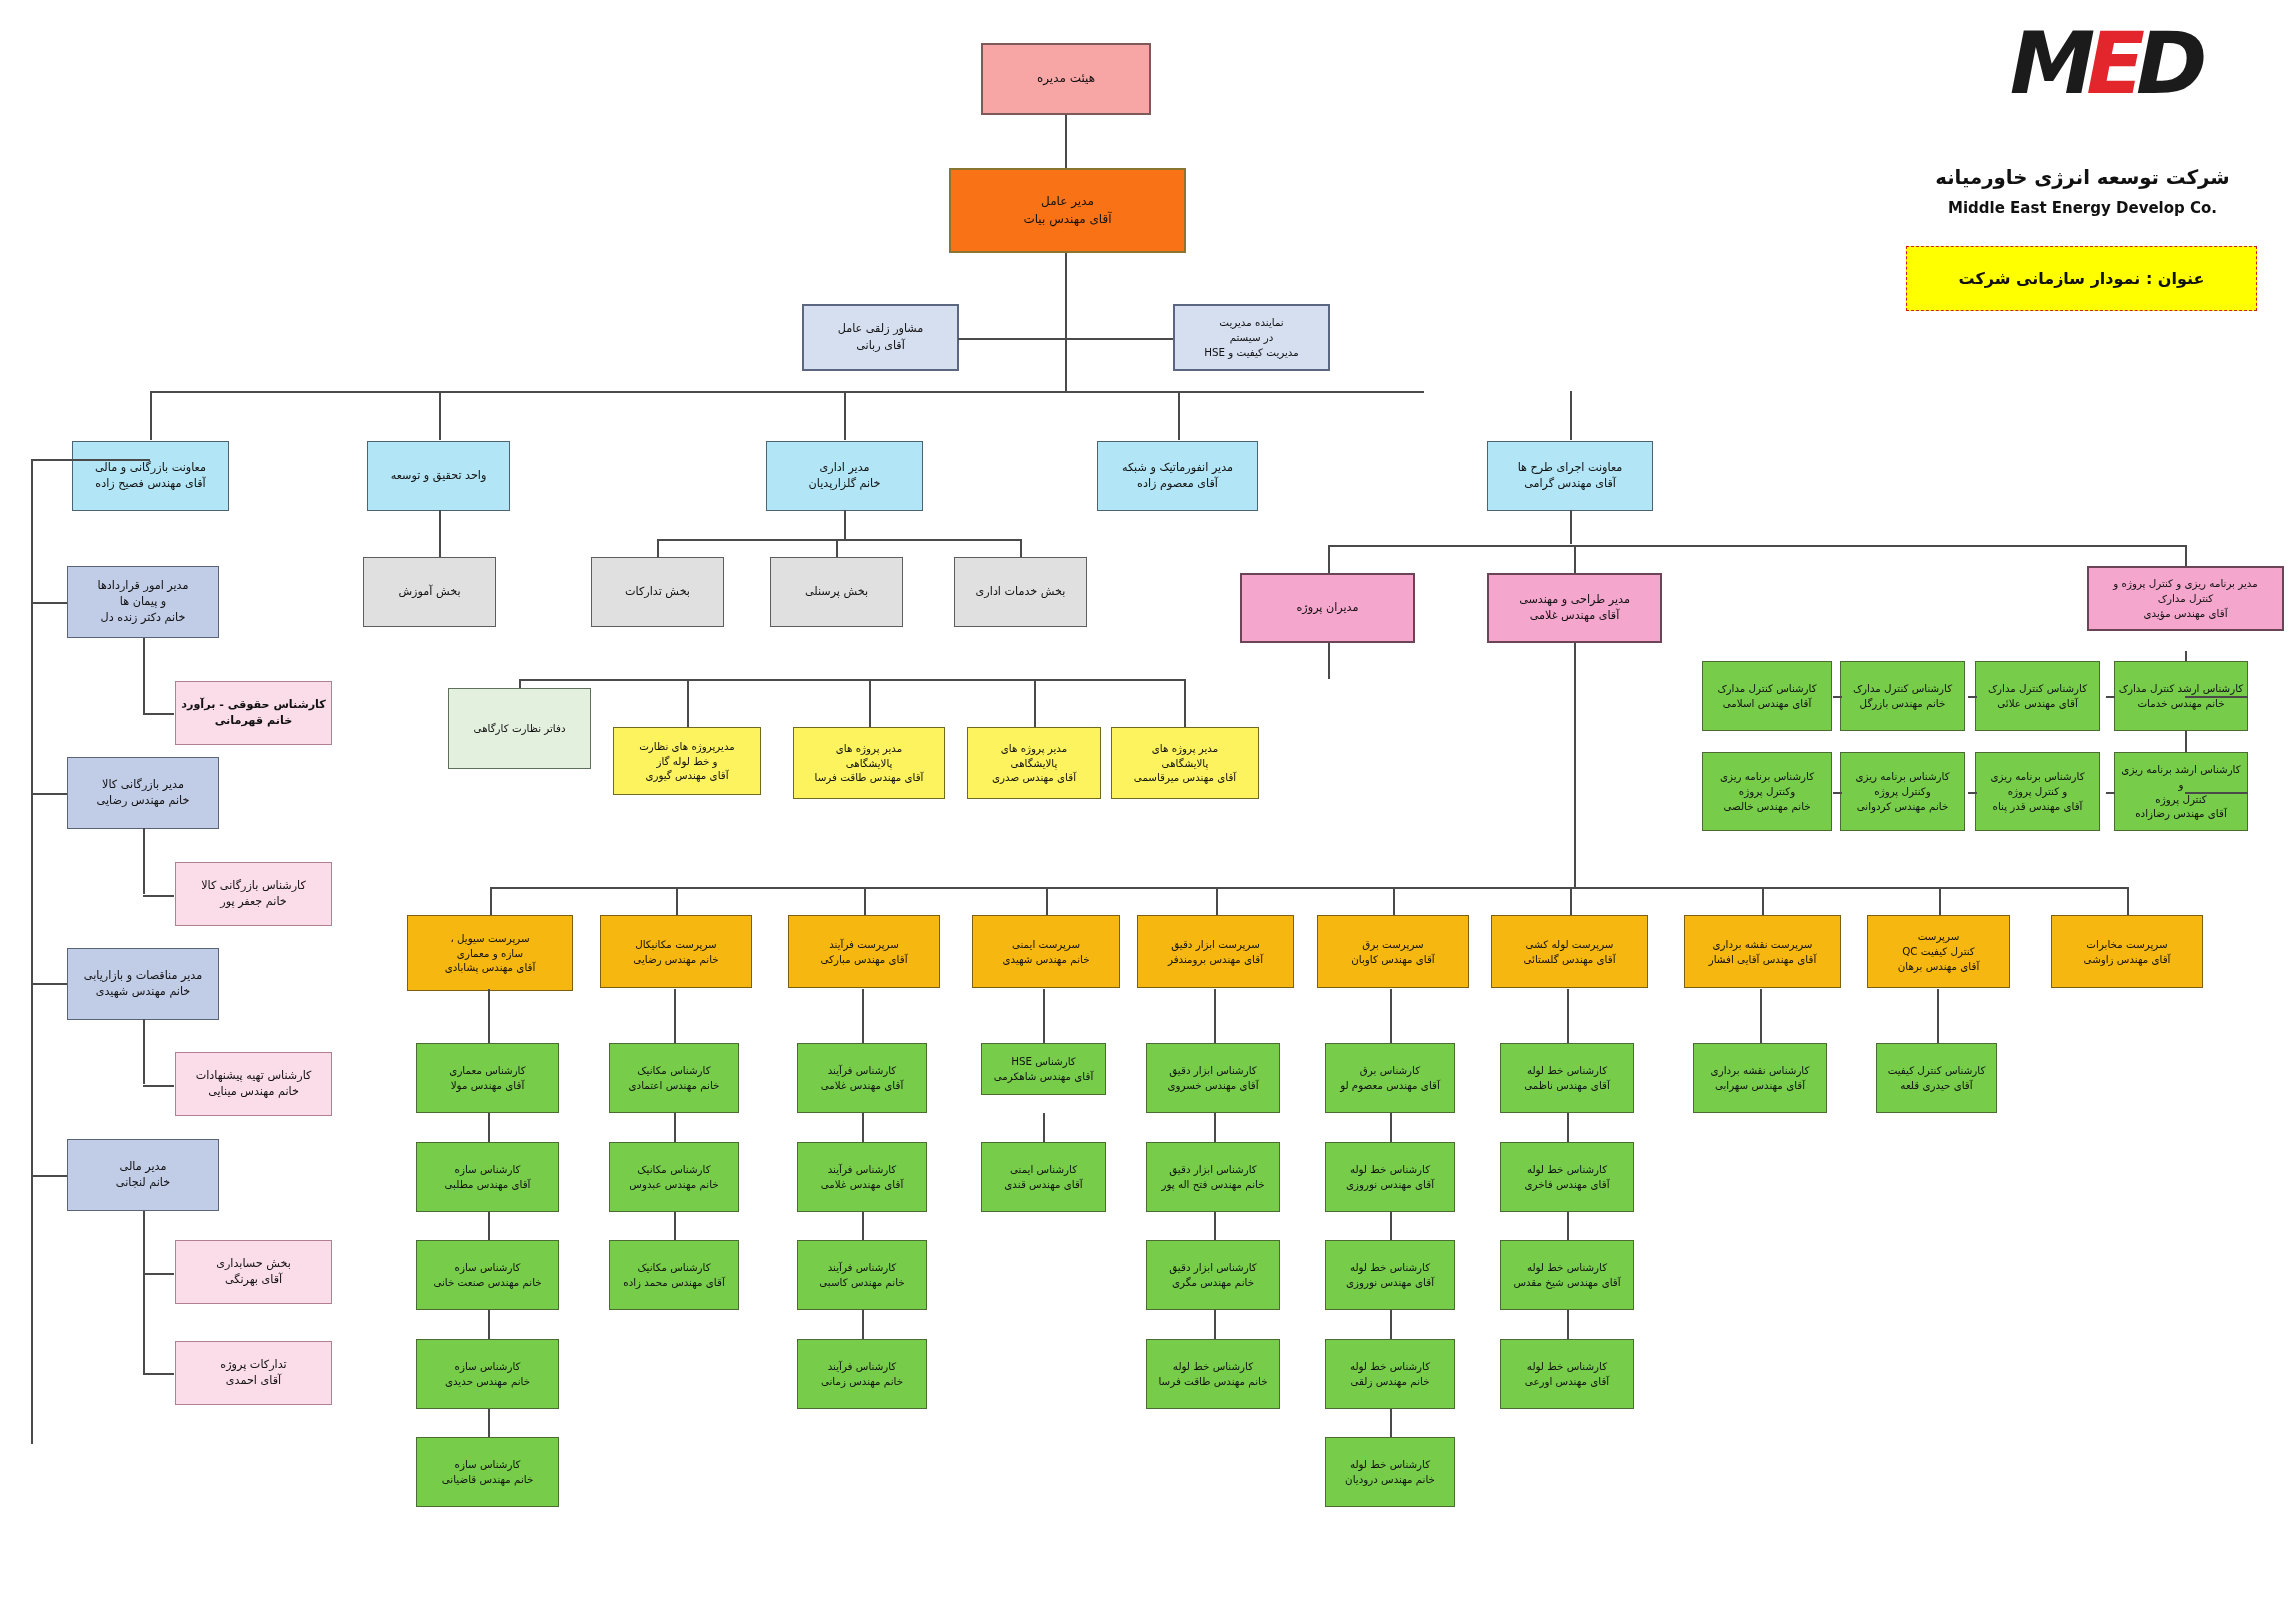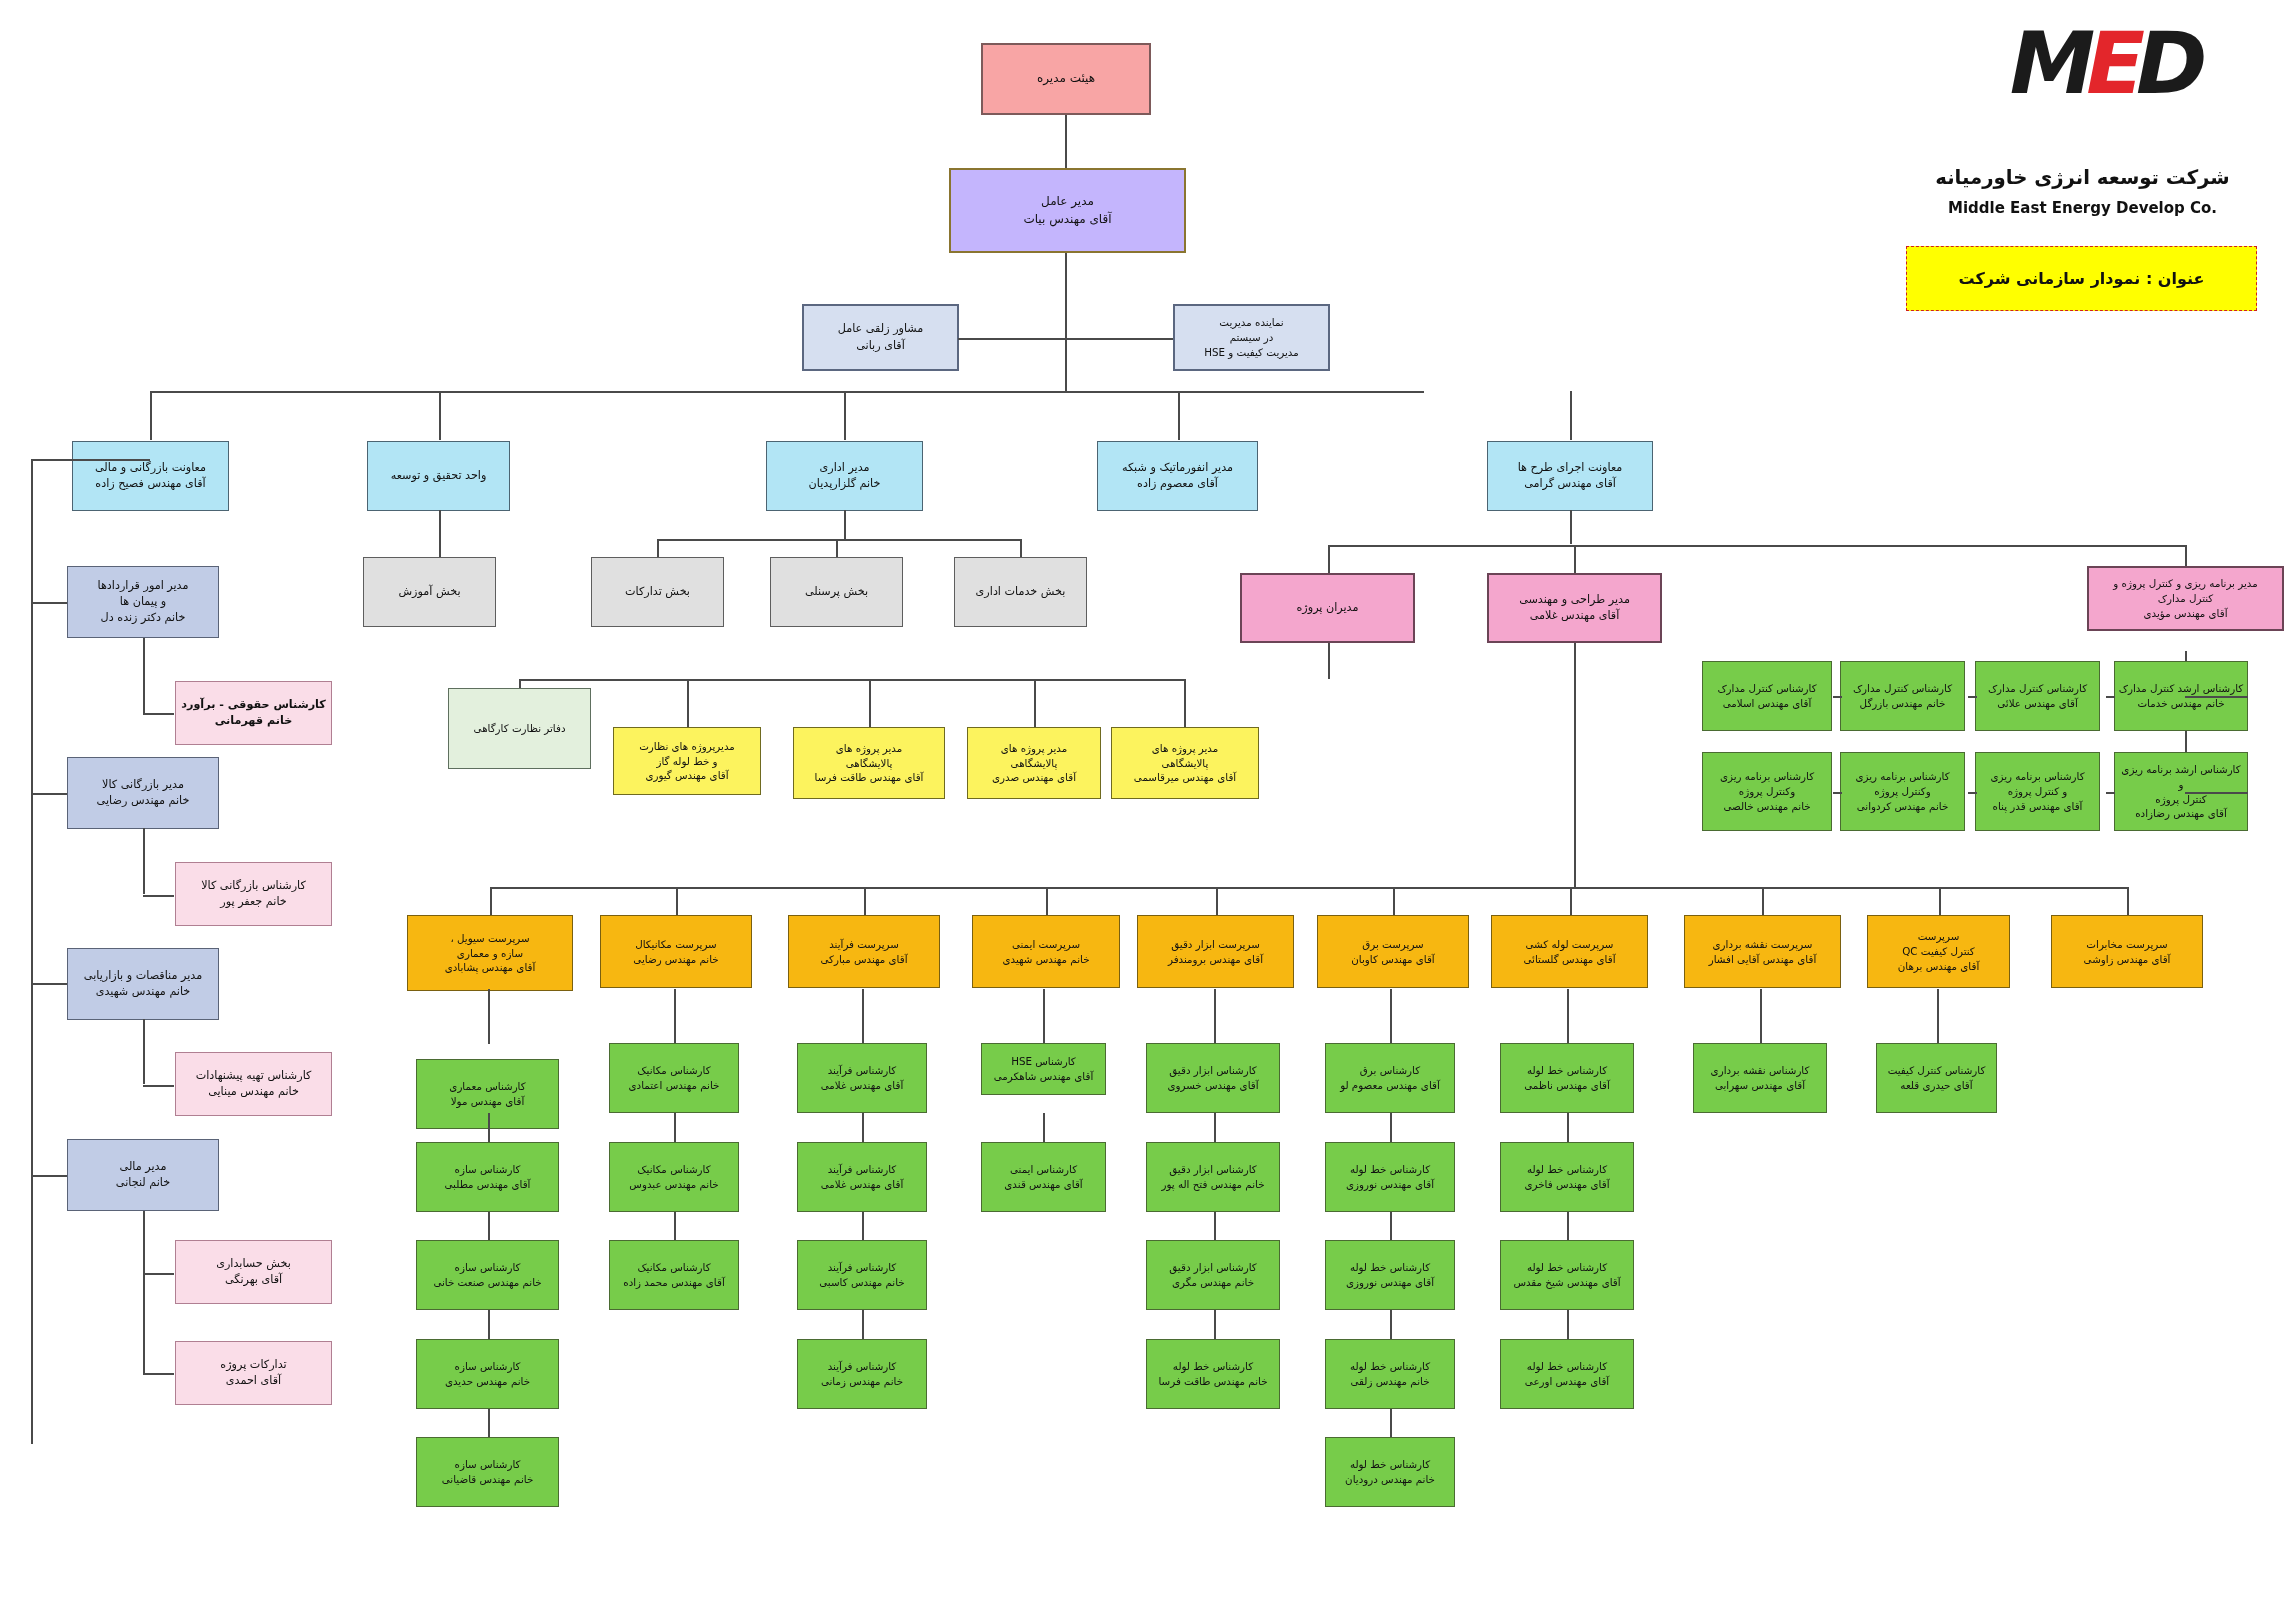--- a/index.html
+++ b/index.html
@@ -15,21 +15,21 @@
     display:flex;align-items:center;justify-content:center;
     text-align:center;line-height:1.45;
     white-space:pre-line;
     border:1.8px solid #555c66;
     color:#111;
     font-size:12px;
     padding:1.8px 3.6px;
     direction:rtl;
   }
   .board   {background:#f8a5a5;border:2.7px solid #7d5a5a;}
-  .ceo     {background:#c4b5fd;border:2.7px solid #8a7530;}
+  .ceo     {background:#f97316;border:2.7px solid #8a7530;}
   .adviser {background:#d6dff0;border:2.7px solid #5b6780;}
   .dept    {background:#b2e5f5;border:1.8px solid #4c6472;}
   .lav     {background:#c1cce6;border:1.8px solid #5a6377;}
   .pinkx   {background:#fadde8;border:1.8px solid #b07f92;}
   .gray    {background:#e0e0e0;border:1.8px solid #5e5e5e;}
   .pinkm   {background:#f4a6cd;border:2.7px solid #6b4456;}
   .yellow  {background:#fcf35e;border:1.8px solid #6f6a20;}
   .mint    {background:#e3f0dd;border:1.8px solid #5e6f5e;}
   .orange  {background:#f7b711;border:1.8px solid #7a6010;}
   .green   {background:#77cc4a;border:1.8px solid #4a6b32;}
@@ -206,21 +206,21 @@
 آقای مهندس رضازاده</div>
     <div class="ln lnh" style="left: 2106px; top: 792px; width: 9px;"></div>
     <div class="ln lnh" style="left: 2185px; top: 792px; width: 63px;"></div>
     <div class="ln lnv" style="left: 1574px; top: 643px; height: 244px;"></div>
     <div class="ln lnh" style="left: 490px; top: 887px; width: 1637px;"></div>
     <div class="ln lnv" style="left: 490px; top: 887px; height: 29px;"></div>
     <div class="node orange xs" style="left: 407px; top: 915px; width: 166px; height: 76px;">سرپرست سیویل ،
 سازه و معماری
 آقای مهندس پشابادی</div>
     <div class="ln lnv" style="left: 488px; top: 989px; height: 55px;"></div>
-    <div class="node green xs" style="left: 416px; top: 1043px; width: 143px; height: 70px; margin-top: 16px;">کارشناس معماری
+    <div class="node green xs" style="left: 416px; top: 1043px; width: 143px; height: 70px;">کارشناس معماری
 آقای مهندس مولا</div>
     <div class="ln lnv" style="left: 488px; top: 1113px; height: 29px;"></div>
     <div class="node green xs" style="left: 416px; top: 1142px; width: 143px; height: 70px;">کارشناس سازه
 آقای مهندس مطلبی</div>
     <div class="ln lnv" style="left: 488px; top: 1212px; height: 29px;"></div>
     <div class="node green xs" style="left: 416px; top: 1240px; width: 143px; height: 70px;">کارشناس سازه
 خانم مهندس صنعت خانی</div>
     <div class="ln lnv" style="left: 488px; top: 1310px; height: 29px;"></div>
     <div class="node green xs" style="left: 416px; top: 1339px; width: 143px; height: 70px;">کارشناس سازه
 خانم مهندس حدیدی</div>

